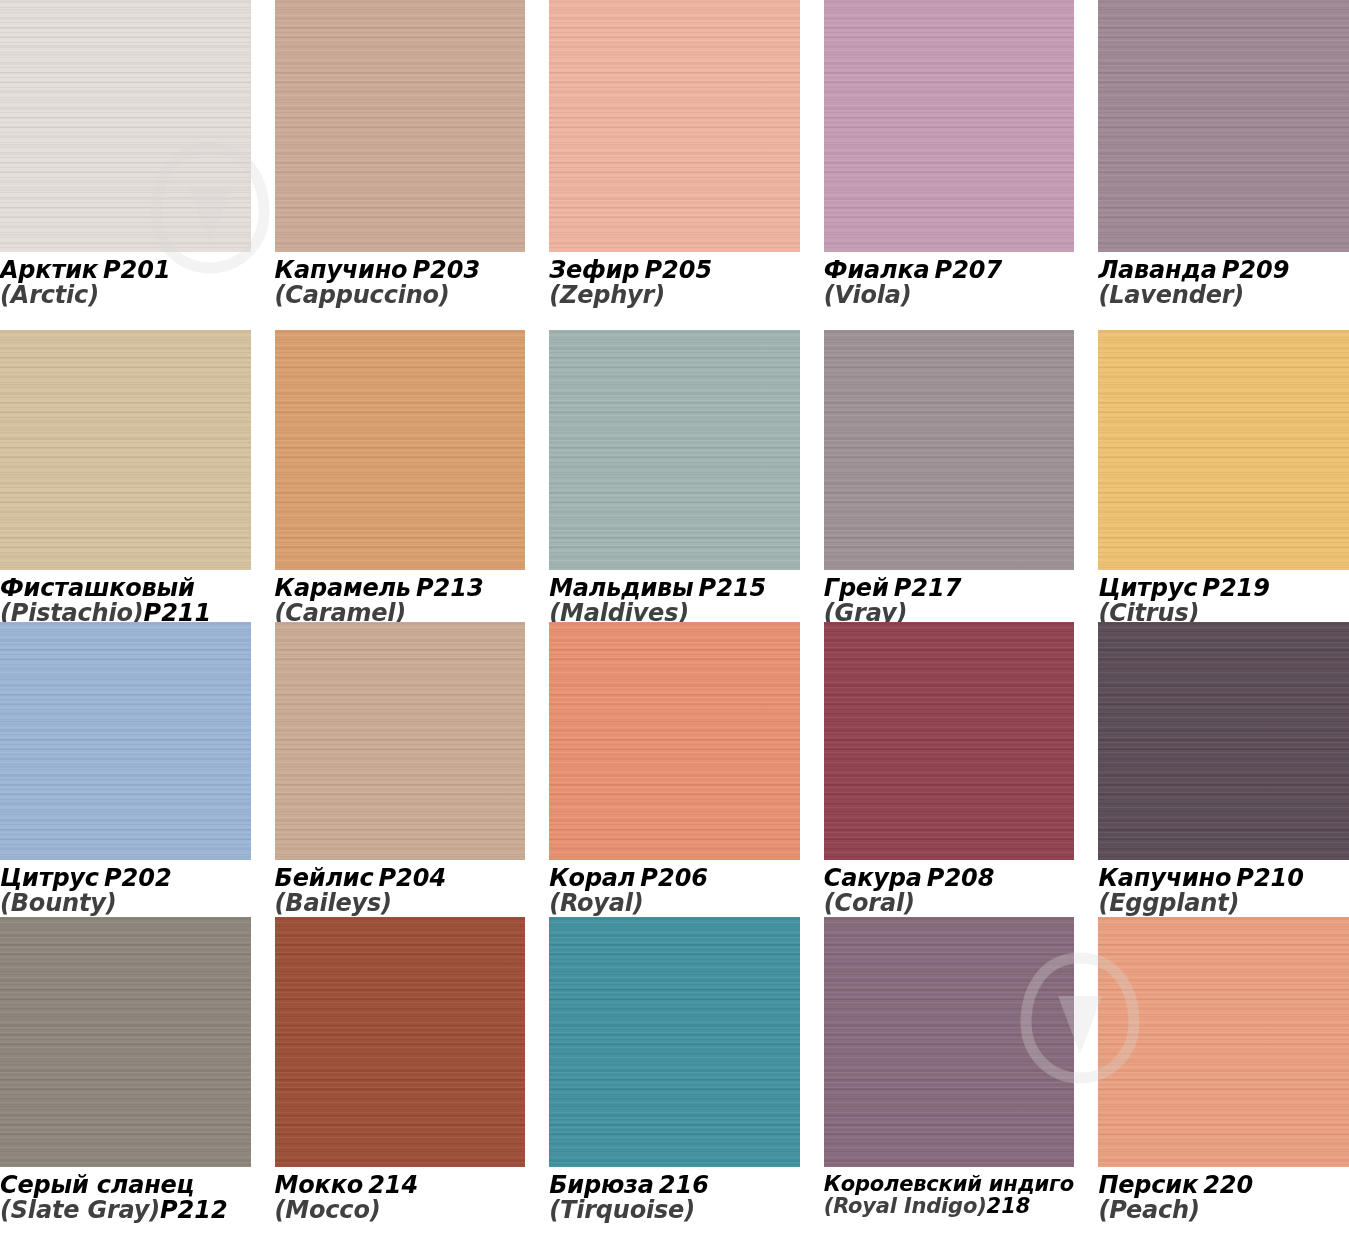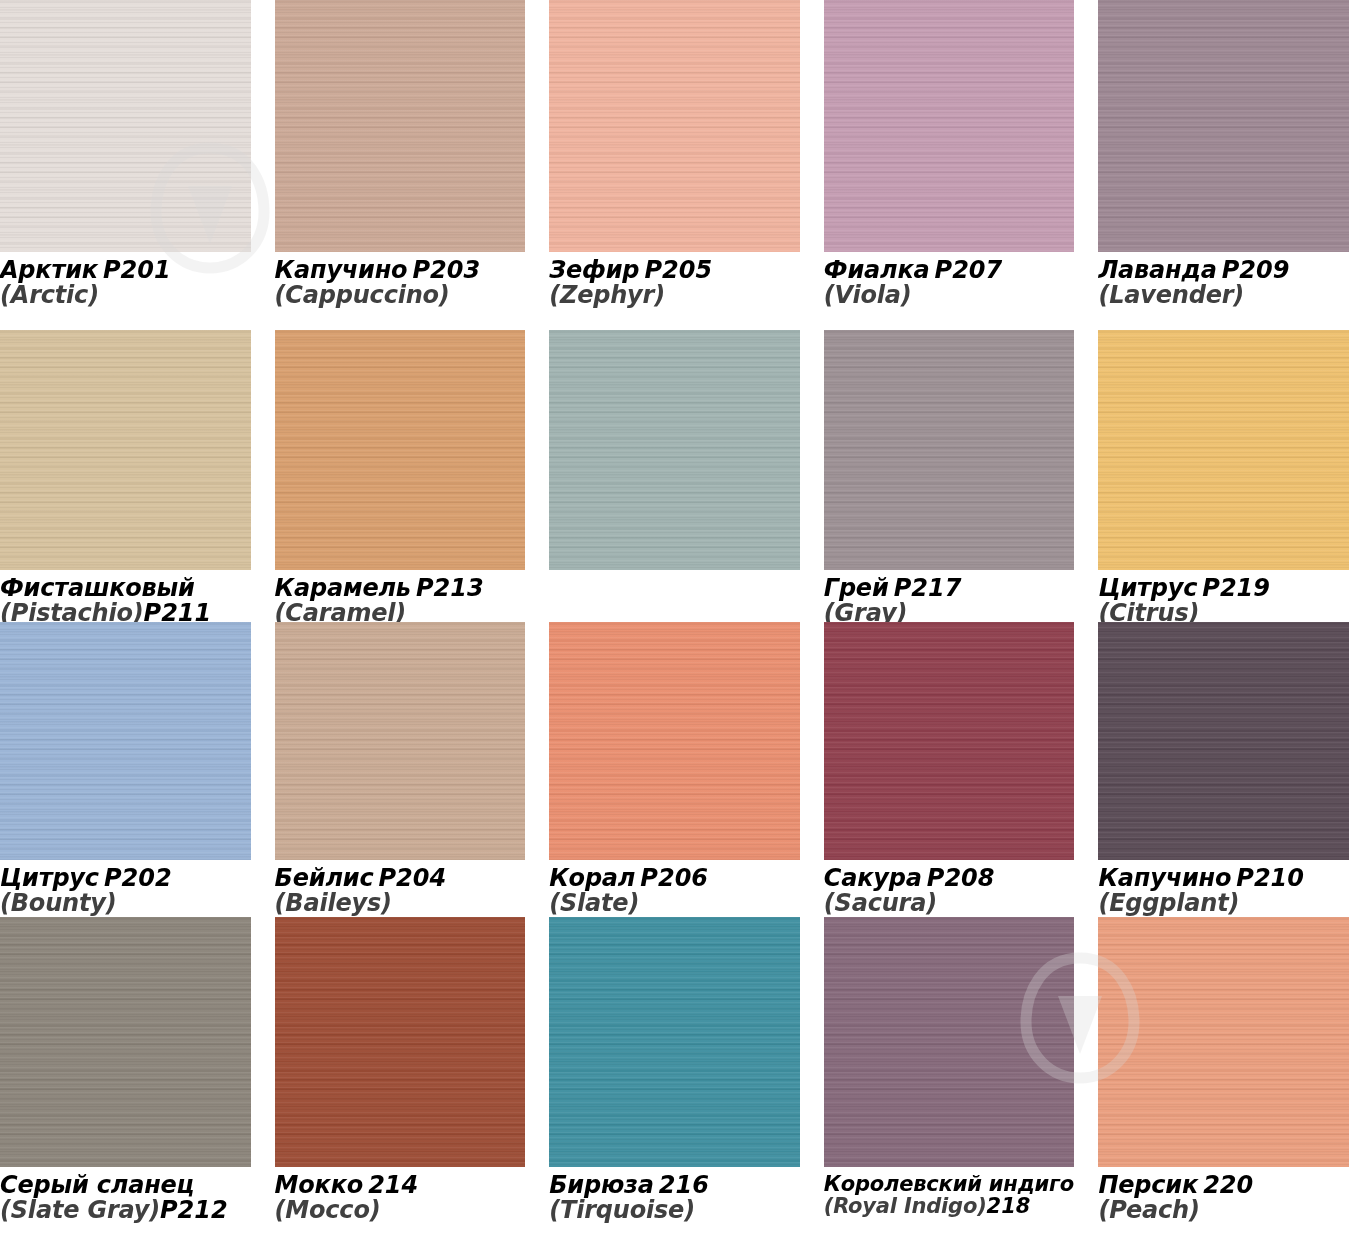--- a/index.html
+++ b/index.html
@@ -181,20 +181,24 @@
     </div>
     <div class="cell r2">
       <div class="swatch" style="background: rgb(216, 158, 109);"></div>
       <div class="labels">
         <div class="line"><span class="name-ru">Карамель</span> <span class="code">P213</span></div>
         <div class="line"><span class="name-en">(Caramel)</span></div>
       </div>
     </div>
     <div class="cell r2">
       <div class="swatch" style="background: rgb(160, 179, 177);"></div>
+      <div class="labels">
+        <div class="line"><span class="name-ru">Мальдивы</span> <span class="code">P215</span></div>
+        <div class="line"><span class="name-en">(Maldives)</span></div>
+      </div>
     </div>
     <div class="cell r2">
       <div class="swatch" style="background: rgb(156, 144, 148);"></div>
       <div class="labels">
         <div class="line"><span class="name-ru">Грей</span> <span class="code">P217</span></div>
         <div class="line"><span class="name-en">(Gray)</span></div>
       </div>
     </div>
     <div class="cell r2">
       <div class="swatch" style="background: rgb(238, 192, 110);"></div>
@@ -214,28 +218,28 @@
       <div class="swatch" style="background: rgb(201, 170, 148);"></div>
       <div class="labels">
         <div class="line"><span class="name-ru">Бейлис</span> <span class="code">P204</span></div>
         <div class="line"><span class="name-en">(Baileys)</span></div>
       </div>
     </div>
     <div class="cell r3">
       <div class="swatch" style="background: rgb(233, 142, 111);"></div>
       <div class="labels">
         <div class="line"><span class="name-ru">Корал</span> <span class="code">P206</span></div>
-        <div class="line"><span class="name-en">(Slate)</span></div>
+        <div class="line"><span class="name-en">(Royal)</span></div>
       </div>
     </div>
     <div class="cell r3">
       <div class="swatch" style="background: rgb(143, 63, 77);"></div>
       <div class="labels">
         <div class="line"><span class="name-ru">Сакура</span> <span class="code">P208</span></div>
-        <div class="line"><span class="name-en">(Sacura)</span></div>
+        <div class="line"><span class="name-en">(Coral)</span></div>
       </div>
     </div>
     <div class="cell r3">
       <div class="swatch" style="background: rgb(89, 74, 85);"></div>
       <div class="labels">
         <div class="line"><span class="name-ru">Капучино</span> <span class="code">P210</span></div>
         <div class="line"><span class="name-en">(Eggplant)</span></div>
       </div>
     </div>
     <div class="cell r4">

